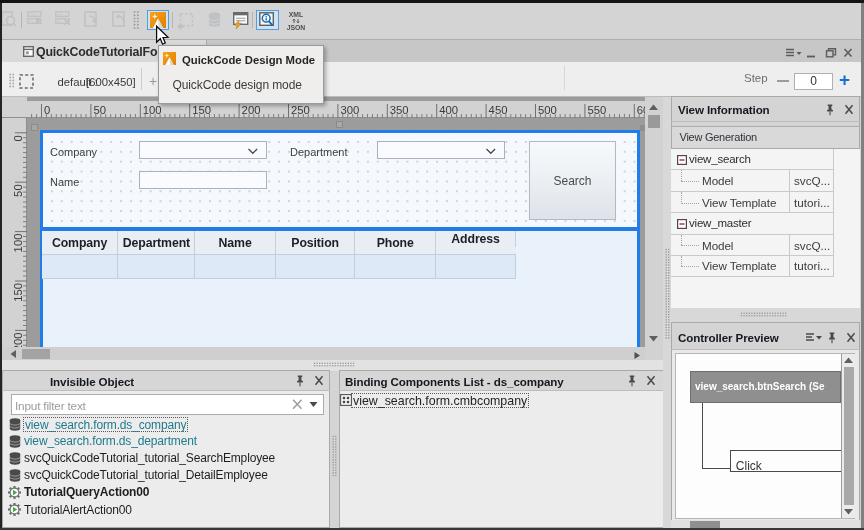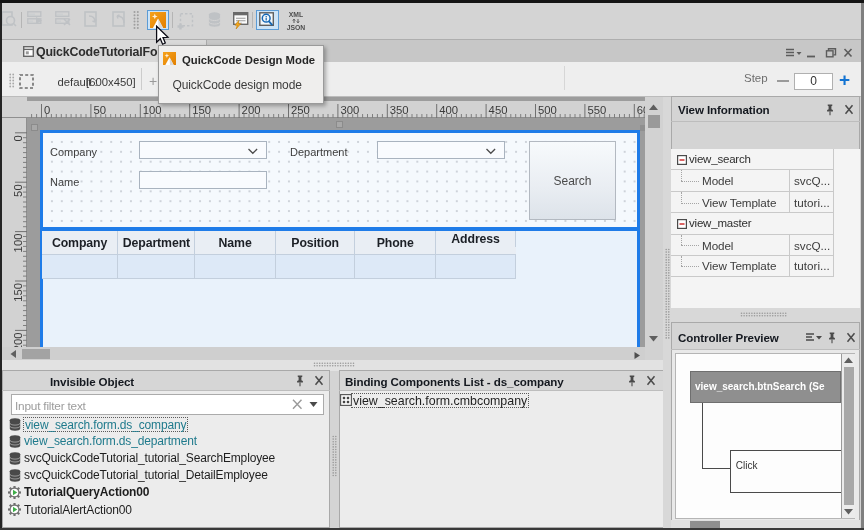--- a/index.html
+++ b/index.html
@@ -451,20 +451,21 @@
       <circle cx="3.8" cy="89.9" r="0.8" fill="#9a9a9a"></circle>
     </svg>
 <div class="abs" style="left:671px;top:96px;width:189px;height:212px;background:#d4d4d4;border:1px solid #a9a9a9;"></div>
 <div class="abs hdr" style="left:678px;top:103px;">View Information</div>
 <svg class="abs" style="left:826px;top:104px" width="28" height="12" xmlns="http://www.w3.org/2000/svg">
 <path d="M1.7 0.6h4.6v1.2l-0.9 0.4v3l1.5 0.9v1.3H1.1V6.1l1.5-0.9v-3l-0.9-0.4Z" fill="#4a4a4a"></path>
 <path d="M4 7.4v3.8" stroke="#4a4a4a" stroke-width="1.1"></path>
 <path d="M19.5 1.2l7 8.6M26.5 1.2l-7 8.6" stroke="#4a4a4a" stroke-width="1.5"></path>
     </svg>
 <div class="abs" style="left:671px;top:121px;width:189px;height:1px;background:#bdbdbd;"></div>
+<div class="abs" style="left:670.5px;top:125.5px;width:189px;height:23.5px;background:#d9d9d9;border:1px solid #ababab;font-size:11px;letter-spacing:-0.25px;color:#33303a;line-height:21.5px;padding-left:8px;">View Generation</div>
 <div class="abs" style="left:671px;top:149px;width:189px;height:159px;background:#f4f4f4;"></div>
 <div class="abs" style="left:833px;top:149px;width:1px;height:127.5px;background:#c9c9c9;"></div>
 <div class="abs" style="left:671px;top:149px;width:162px;height:21.30000000000001px;border-bottom:1px solid #c9c9c9;"></div>
 <svg class="abs" style="left:677px;top:154.65px" width="10" height="10" xmlns="http://www.w3.org/2000/svg">
 <rect x="0.6" y="0.6" width="8.8" height="8.8" fill="#fff" stroke="#4a4a4a" stroke-width="1.2"></rect>
 <path d="M2.5 5h5" stroke="#cc2222" stroke-width="1.4"></path>
     </svg>
 <div class="abs" style="left:689px;top:149px;height:21.30000000000001px;font-size:11.5px;letter-spacing:-0.2px;color:#2e2e2e;line-height:21.30000000000001px;">view_search</div>
 <div class="abs" style="left:671px;top:170.3px;width:162px;height:21.5px;border-bottom:1px solid #c9c9c9;"></div>
 <div class="abs" style="left:681px;top:170.3px;width:1px;height:10.75px;border-left:1px dotted #a5a5a5;"></div>
@@ -540,21 +541,21 @@
 <svg class="abs" style="left:828px;top:332px" width="28" height="12" xmlns="http://www.w3.org/2000/svg">
 <path d="M1.7 0.6h4.6v1.2l-0.9 0.4v3l1.5 0.9v1.3H1.1V6.1l1.5-0.9v-3l-0.9-0.4Z" fill="#4a4a4a"></path>
 <path d="M4 7.4v3.8" stroke="#4a4a4a" stroke-width="1.1"></path>
 <path d="M19.5 1.2l7 8.6M26.5 1.2l-7 8.6" stroke="#4a4a4a" stroke-width="1.5"></path>
     </svg>
 <div class="abs" style="left:671px;top:349px;width:189px;height:1px;background:#bdbdbd;"></div>
 <div class="abs" style="left:675px;top:353px;width:180px;height:166px;background:#fdfdfd;border:1px solid #b5b5b5;"></div>
 <div class="abs" style="left:702px;top:402px;width:1px;height:66.5px;background:#4a4a4a;"></div>
 <div class="abs" style="left:702px;top:468px;width:28px;height:1px;background:#4a4a4a;"></div>
 <div class="abs" style="left:690px;top:371px;width:151px;height:31.5px;background:#8f8f8f;border:1px solid #6f6f6f;color:#fff;font-weight:bold;font-size:10px;letter-spacing:0px;line-height:29.5px;padding-left:4px;overflow:hidden;white-space:nowrap;">view_search.btnSearch (Se</div>
-<div class="abs" style="left:729.8px;top:450px;width:112px;height:43px;background:#fdfdfd;border:1.2px solid #4a4a4a;color:#333;font-size:10px;line-height:30px;padding-left:5px;">Click</div>
+<div class="abs" style="left:729.8px;top:450px;width:112px;height:22px;background:#fdfdfd;border:1.2px solid #4a4a4a;color:#333;font-size:12px;line-height:30px;padding-left:5px;">Click</div>
 <div class="abs" style="left:841px;top:354px;width:14px;height:164px;background:#ebebeb;border-left:1px solid #9a9a9a;"></div>
 <svg class="abs" style="left:844px;top:356px" width="9" height="8" xmlns="http://www.w3.org/2000/svg">
       <path d="M0 7L4.5 1.5L9 7Z" fill="#5f5f5f"></path>
     </svg>
 <div class="abs" style="left:843.5px;top:367px;width:10px;height:138px;background:#a8a8a8;"></div>
 <svg class="abs" style="left:844px;top:508px" width="9" height="8" xmlns="http://www.w3.org/2000/svg">
       <path d="M0 1L4.5 6.5L9 1Z" fill="#5f5f5f"></path>
     </svg>
 <div class="abs" style="left:671px;top:520px;width:189px;height:8px;background:#e0e0e0;"></div>
 <div class="abs" style="left:690px;top:521px;width:30px;height:7px;background:#8f8f8f;"></div>

